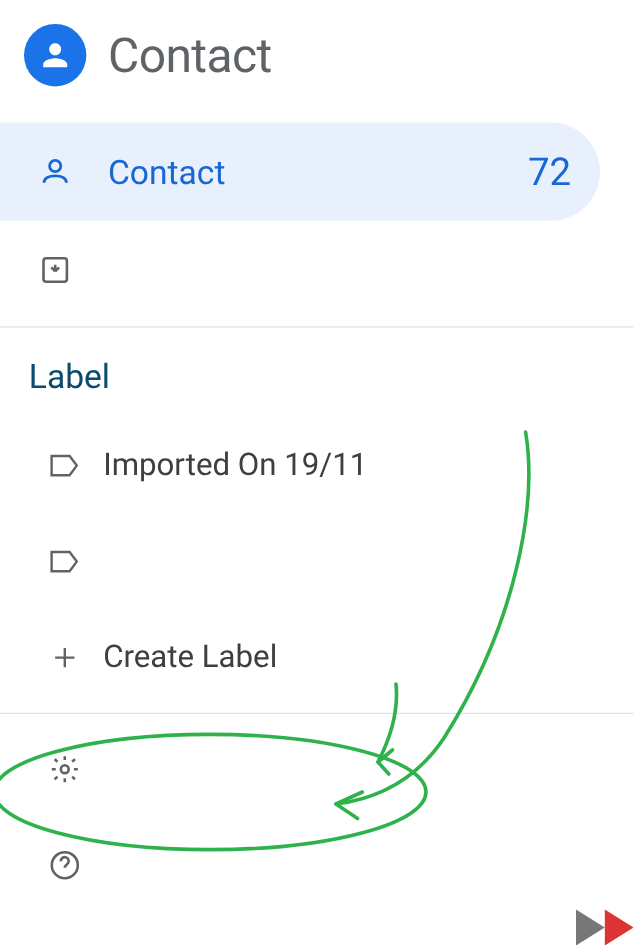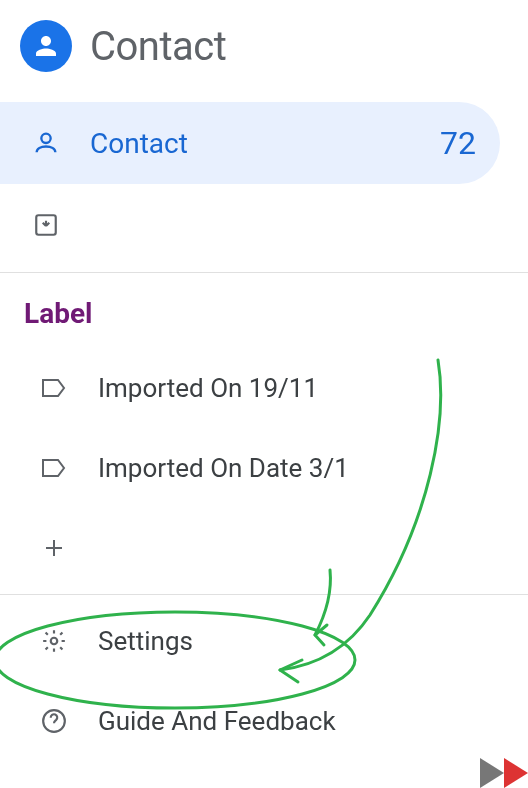--- a/index.html
+++ b/index.html
@@ -69,30 +69,30 @@
       font-size: 32px;
       color: #5f6368;
     }
     .divider {
       height: 1px;
       background: #e0e0e0;
       margin: 6px 0;
     }
     .section-label {
       font-size: 28px;
-      color: #701a75;
+      color: #0c4a6e;
       padding: 18px 18px 18px 24px;
-      font-weight: 700;
+      font-weight: 400;
     }
     .label-item {
       display: flex;
       align-items: center;
       padding: 0 24px 0 40px;
       height: 80px;
-      gap: 30px;
+      gap: 18px;
       cursor: pointer;
     }
     .label-text {
       font-size: 26px;
       color: #3c4043;
       white-space: nowrap;
       overflow: hidden;
     }
     .annotation-layer {
       position: absolute;
@@ -151,51 +151,49 @@
   </span>
   <span class="label-text">Imported On 19/11</span>
 </div>
 
 <div class="label-item">
   <span class="nav-icon">
     <svg width="26" height="20" viewBox="0 0 26 20">
         <path d="M2 2h15l6 8-6 8H2V2z" fill="none" stroke="#5f6368" stroke-width="2"></path>
       </svg>
   </span>
-  <span class="label-text">Imported On Date 3/1</span>
 </div>
 
 <div class="label-item">
   <span class="nav-icon">
     <svg width="24" height="24" viewBox="0 0 24 24">
         <path d="M12 4v16M4 12h16" stroke="#5f6368" stroke-width="2"></path>
       </svg>
   </span>
+  <span class="label-text">Create Label</span>
 </div>
 
 <div class="divider"></div>
 
 <div class="label-item">
   <span class="nav-icon">
     <svg width="26" height="26" viewBox="0 0 24 24">
         <circle cx="12" cy="12" r="3" fill="none" stroke="#5f6368" stroke-width="2"></circle>
         <path d="M12 2v3M12 19v3M4.2 4.2l2.1 2.1M17.7 17.7l2.1 2.1M2 12h3M19 12h3M4.2 19.8l2.1-2.1M17.7 6.3l2.1-2.1" stroke="#5f6368" stroke-width="2"></path>
       </svg>
   </span>
-  <span class="label-text">Settings</span>
 </div>
 
 <div class="label-item">
   <span class="nav-icon">
     <svg width="26" height="26" viewBox="0 0 24 24">
         <circle cx="12" cy="12" r="10" fill="none" stroke="#5f6368" stroke-width="2"></circle>
         <path d="M9 9a3 3 0 115 2c-.8.8-2 1.5-2 3M12 18h.01" stroke="#5f6368" stroke-width="2" fill="none"></path>
       </svg>
   </span>
-  <span class="label-text">Guide And Feedback</span>
 </div>
 
 <svg class="annotation-layer" width="528" height="788">
   <path d="M 438 360 C 448 420, 430 520, 370 615 C 350 645, 320 665, 280 670" stroke="#2fb24c" stroke-width="3" fill="none" stroke-linecap="round"></path>
   <path d="M 280 670 L 302 660 M 280 670 L 298 682" stroke="#2fb24c" stroke-width="3" fill="none" stroke-linecap="round"></path>
   <path d="M 330 570 C 332 590, 328 610, 315 635" stroke="#2fb24c" stroke-width="3" fill="none" stroke-linecap="round"></path>
   <path d="M 315 635 L 327 625 M 315 635 L 324 645" stroke="#2fb24c" stroke-width="3" fill="none" stroke-linecap="round"></path>
   <ellipse cx="175" cy="660" rx="180" ry="48" stroke="#2fb24c" stroke-width="3" fill="none"></ellipse>
 </svg>
 

